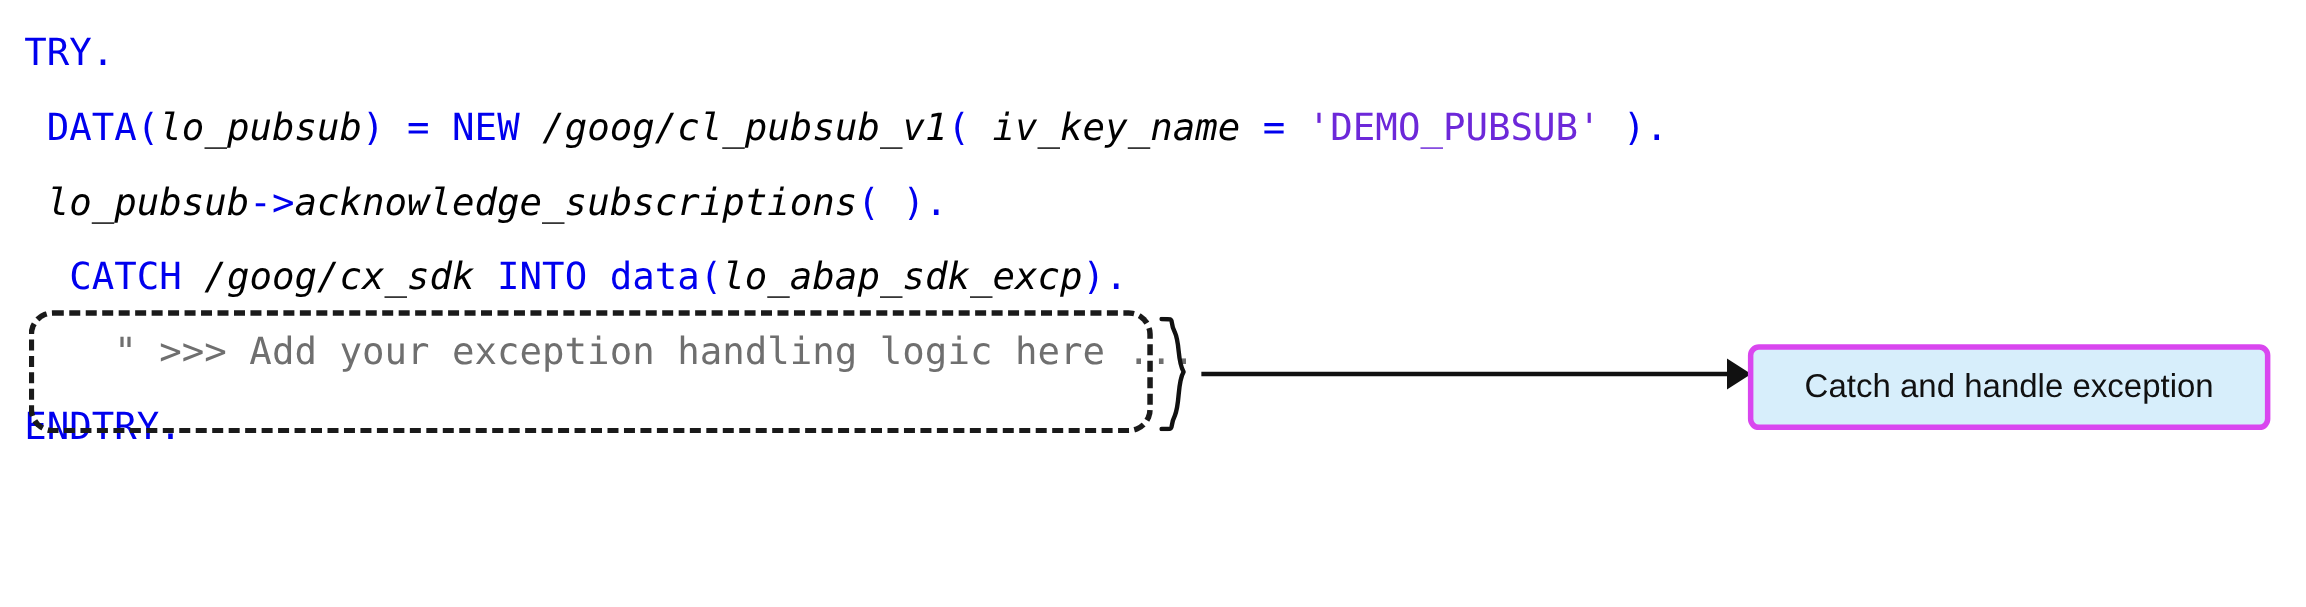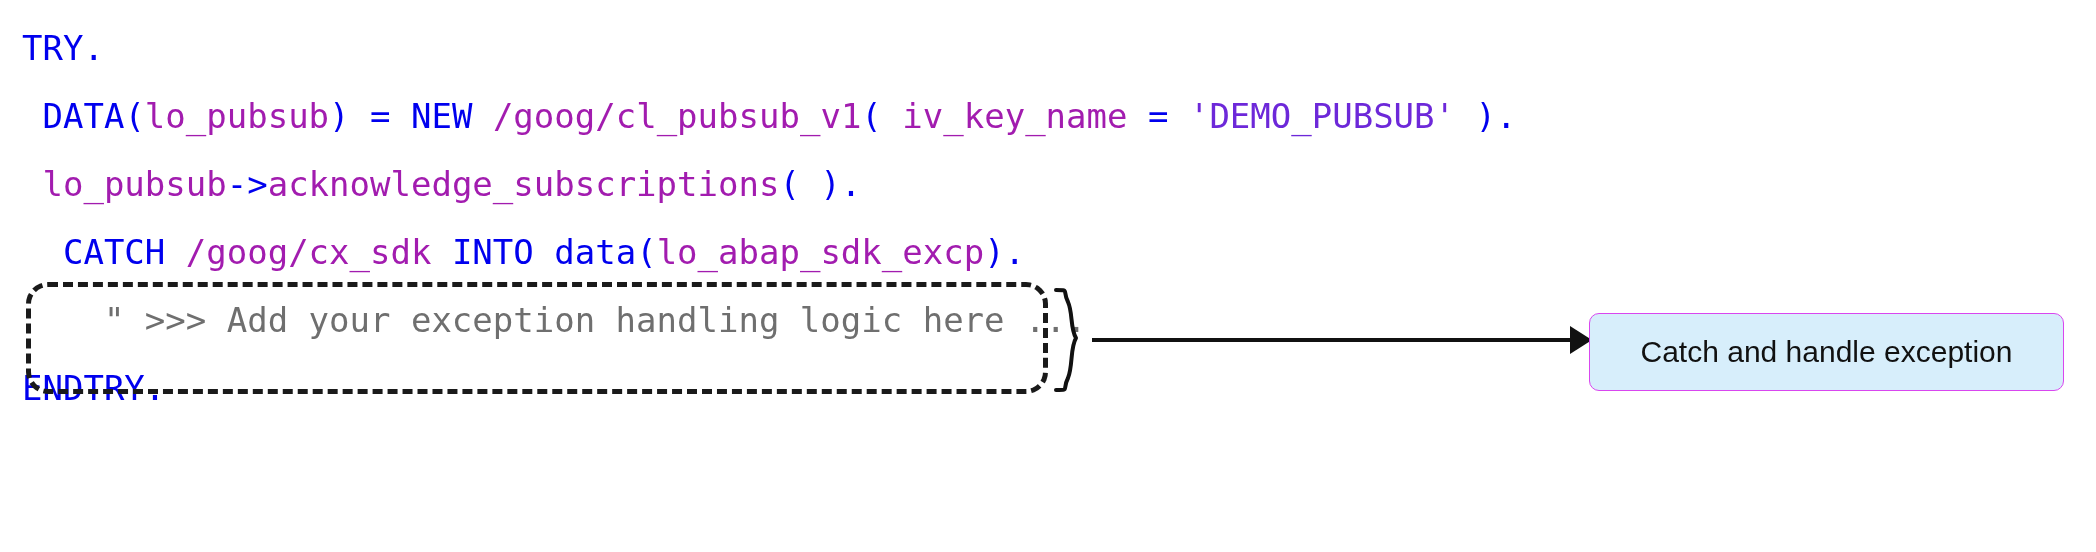--- a/index.html
+++ b/index.html
@@ -35,21 +35,21 @@
     color: #000000;
     letter-spacing: 0px;
   }
   .code-line {
     height: 68px;
     white-space: pre;
   }
   .kw   { color: #0000ee; }
   .str  { color: #6d28d9; }
   .cmt  { color: #6f6f6f; }
-  .pln  { color: #a21caf; }
+  .pln  { color: #000000; font-style: italic; }
 
   
 
   
   .dash-box {
     position: absolute;
     left: 26px;
     top: 282px;
     width: 1022px;
     height: 112px;
@@ -78,21 +78,21 @@
   }
 
   
   .callout {
     position: absolute;
     left: 1589px;
     top: 313px;
     width: 475px;
     height: 78px;
     background: #d7eefb;
-    border: 1px solid #d946ef;
+    border: 5px solid #d946ef;
     border-radius: 10px;
     box-sizing: border-box;
     display: flex;
     align-items: center;
     justify-content: center;
   }
   .callout-label {
     font-family: "Liberation Sans", sans-serif;
     font-size: 30px;
     color: #111111;

